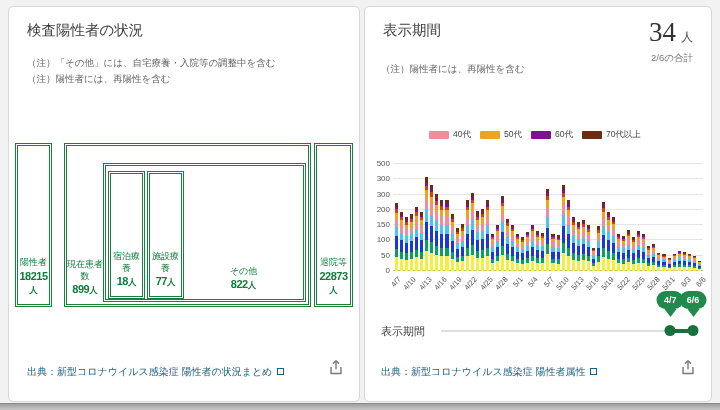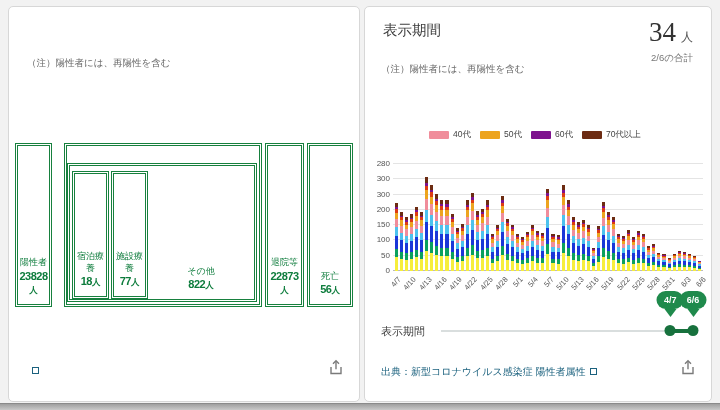--- a/index.html
+++ b/index.html
@@ -67,56 +67,58 @@
   .track { position:absolute; left:0; right:0; top:6px; height:2px; background:#d9dede; }
   .track-active { position:absolute; left:91%; right:0; top:5px; height:4px; background:#17713d; border-radius:2px; }
   .handle { position:absolute; top:1px; width:11px; height:11px; border-radius:50%; background:#17713d; transform:translateX(-50%); cursor:pointer; }
   .pin { position:absolute; top:-33px; width:27px; height:18px; background:#1f8a4c; border-radius:9px; color:#fff; font-size:9px; font-weight:bold; text-align:center; line-height:18px; transform:translateX(-50%); cursor:pointer; }
   .pin::after { content:""; position:absolute; left:50%; top:100%; transform:translateX(-50%); border:6px solid transparent; border-top:8px solid #1f8a4c; }
 </style>
 </head>
 <body>
 
 <div class="card" id="left-card">
+  <div class="card-title">検査陽性者の状況</div>
   <div class="notes">
+    <div>（注）「その他」には、自宅療養・入院等の調整中を含む</div>
     <div>（注）陽性者には、再陽性を含む</div>
   </div>
 
   <div class="diagram">
     <div class="dbox cell box-positive">
       <div class="lbl">陽性者</div>
-      <div class="val"><span>23828</span><span class="unit">人</span></div>
+      <div class="val"><span>18215</span><span class="unit">人</span></div>
     </div>
     <div class="dbox group">
+      <div class="cell current-cell">
+        <div class="lbl">現在患者数</div>
+        <div class="val"><span>899</span><span class="unit">人</span></div>
+      </div>
       <div class="dbox inner">
         <div class="dbox cell small-box">
           <div class="lbl">宿泊療養</div>
           <div class="val"><span>18</span><span class="unit">人</span></div>
         </div>
         <div class="dbox cell small-box">
           <div class="lbl">施設療養</div>
           <div class="val"><span>77</span><span class="unit">人</span></div>
         </div>
         <div class="cell other-cell">
           <div class="lbl">その他</div>
           <div class="val"><span>822</span><span class="unit">人</span></div>
         </div>
       </div>
     </div>
     <div class="dbox cell box-discharged">
       <div class="lbl">退院等</div>
       <div class="val"><span>22873</span><span class="unit">人</span></div>
     </div>
-    <div class="dbox cell box-deaths">
-      <div class="lbl">死亡</div>
-      <div class="val"><span>56</span><span class="unit">人</span></div>
-    </div>
   </div>
 
-  <div class="source"><span class="ext-box"></span></div>
+  <div class="source"><span>出典：新型コロナウイルス感染症 陽性者の状況まとめ</span><span class="ext-box"></span></div>
   <svg class="share" viewBox="0 0 18 18" fill="none" stroke="#7a7a7a" stroke-width="1.4">
     <path d="M9 2.2 v8"></path>
       <path d="M6 4.8 L9 1.8 L12 4.8"></path>
       <path d="M4 8 v6.5 h10 V8"></path>
   </svg>
 </div>
 
 <div class="card" id="right-card">
   <div class="card-title">表示期間</div>
   <div class="headline">
@@ -150,21 +152,21 @@
   <div class="chart">
     <div class="chart-flex">
       <div class="yaxis" id="yaxis">
           <div class="ylab" style="bottom: -4px;">0</div>
           <div class="ylab" style="bottom: 11.2857px;">50</div>
           <div class="ylab" style="bottom: 26.5714px;">100</div>
           <div class="ylab" style="bottom: 41.8571px;">150</div>
           <div class="ylab" style="bottom: 57.1429px;">200</div>
           <div class="ylab" style="bottom: 72.4286px;">300</div>
           <div class="ylab" style="bottom: 87.7143px;">300</div>
-          <div class="ylab" style="bottom: 103px;">280</div>
+          <div class="ylab" style="bottom: 103px;">500</div>
         </div>
       <div class="plotarea">
         <div id="grid">
             <div class="gridline zero" style="bottom: 0px;"></div>
             <div class="gridline" style="bottom: 15.2857px;"></div>
             <div class="gridline" style="bottom: 30.5714px;"></div>
             <div class="gridline" style="bottom: 45.8571px;"></div>
             <div class="gridline" style="bottom: 61.1429px;"></div>
             <div class="gridline" style="bottom: 76.4286px;"></div>
             <div class="gridline" style="bottom: 91.7143px;"></div>

